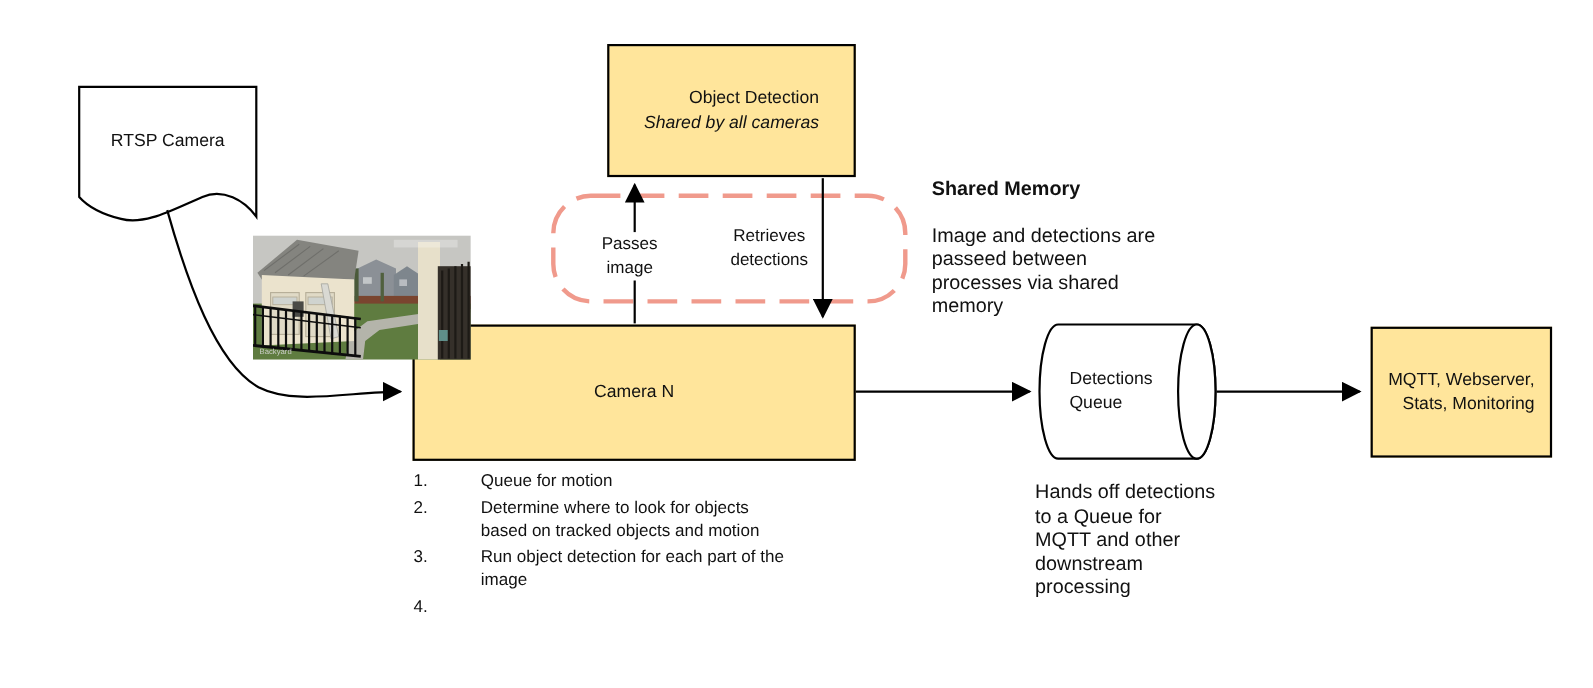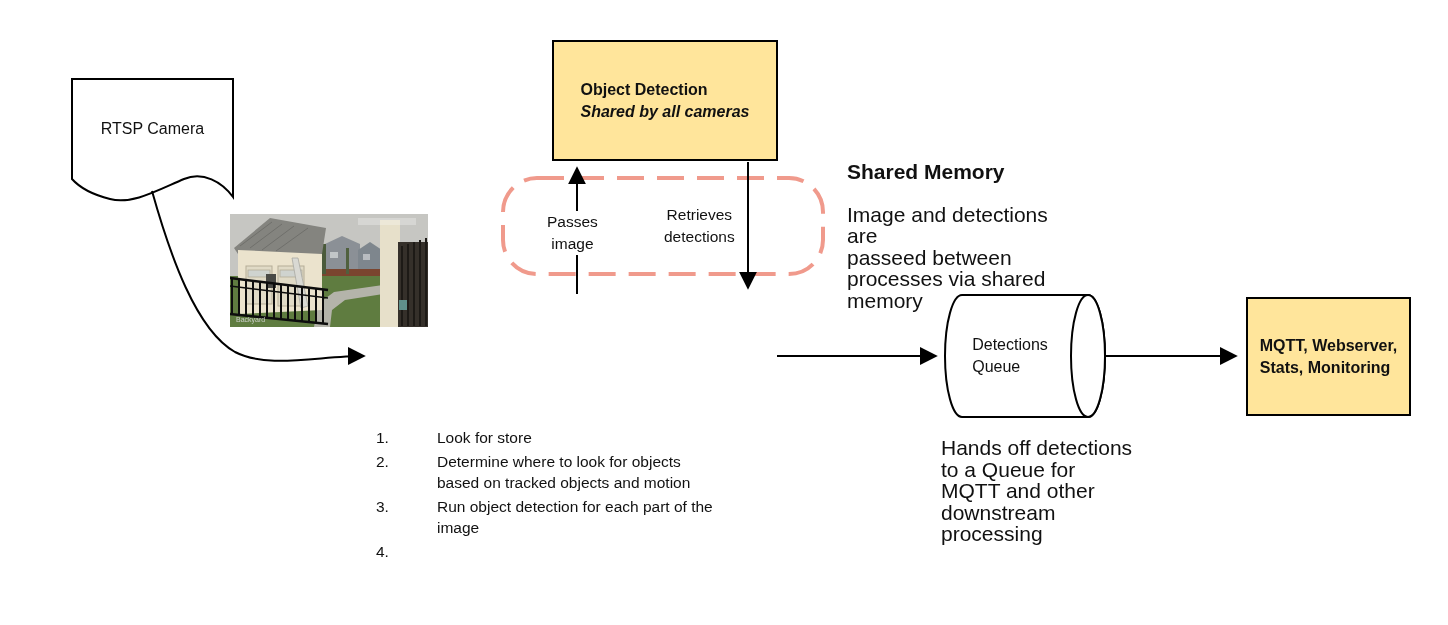--- a/index.html
+++ b/index.html
@@ -5,30 +5,30 @@
 <style>
   html,body{margin:0;padding:0;background:#ffffff;}
   .canvas{
     position:relative;width:1448px;height:625px;background:#ffffff;overflow:hidden;
     font-family:"Liberation Sans", sans-serif;color:#111;
   }
   .layer{position:absolute;left:0;top:0;width:1448px;height:625px;}
   svg{display:block;}
   .node{
     position:absolute;background:#ffe59b;border:2px solid #000;box-sizing:border-box;
-    display:flex;align-items:center;justify-content:center;text-align:left;
-    font-size:16px;line-height:22px;z-index:2;font-weight:bold;
+    display:flex;align-items:center;justify-content:center;text-align:right;
+    font-size:16px;line-height:22px;z-index:2;
   }
   .node .sub{font-style:italic;}
   .shape-label{
     position:absolute;display:flex;align-items:center;justify-content:center;
     text-align:left;font-size:16px;line-height:22px;z-index:2;white-space:pre-line;
   }
   .note{
-    position:absolute;font-size:21px;line-height:21.5px;white-space:pre-line;z-index:4;
+    position:absolute;font-size:18px;line-height:21.5px;white-space:pre-line;z-index:4;
   }
   .note .note-title{font-weight:bold;}
   .edge-label{
     position:absolute;font-size:15.5px;line-height:22px;white-space:pre-line;
     background:#ffffff;padding:0 3px;z-index:4;text-align:center;
   }
   .steps{
     position:absolute;left:376px;top:427px;z-index:4;list-style:none;margin:0;padding:0;
     font-size:15.5px;line-height:21.5px;
   }
@@ -72,20 +72,23 @@
 
   <div class="shape-label" style="left:72px;top:79px;width:161px;height:100px;">RTSP Camera</div>
 
   <div class="node" style="left:552px;top:40px;width:226px;height:121px;">
     <div>
       <div>Object Detection</div>
       <div class="sub">Shared by all cameras</div>
     </div>
   </div>
 
+  <div class="node" style="left:375px;top:295px;width:403px;height:124px;">
+    <div>Camera N</div>
+  </div>
 
   <div class="node" style="left:1246px;top:297px;width:165px;height:119px;white-space:pre-line;">
     <div style="white-space:pre-line;">MQTT, Webserver,
 Stats, Monitoring</div>
   </div>
 
   <div class="shape-label" style="left:945px;top:295px;width:130px;height:122px;">Detections
 Queue</div>
 
   <div class="photo">
@@ -154,21 +157,21 @@
 
   <div class="note" style="left:941px;top:437px;width:210px;">Hands off detections
 to a Queue for
 MQTT and other
 downstream
 processing</div>
 
   <ol class="steps">
     <li>
       <span class="step-num">1.</span>
-      <span class="step-text">Look for store</span>
+      <span class="step-text">Queue for motion</span>
     </li>
     <li>
       <span class="step-num">2.</span>
       <span class="step-text">Determine where to look for objects
 based on tracked objects and motion</span>
     </li>
     <li>
       <span class="step-num">3.</span>
       <span class="step-text">Run object detection for each part of the
 image</span>

